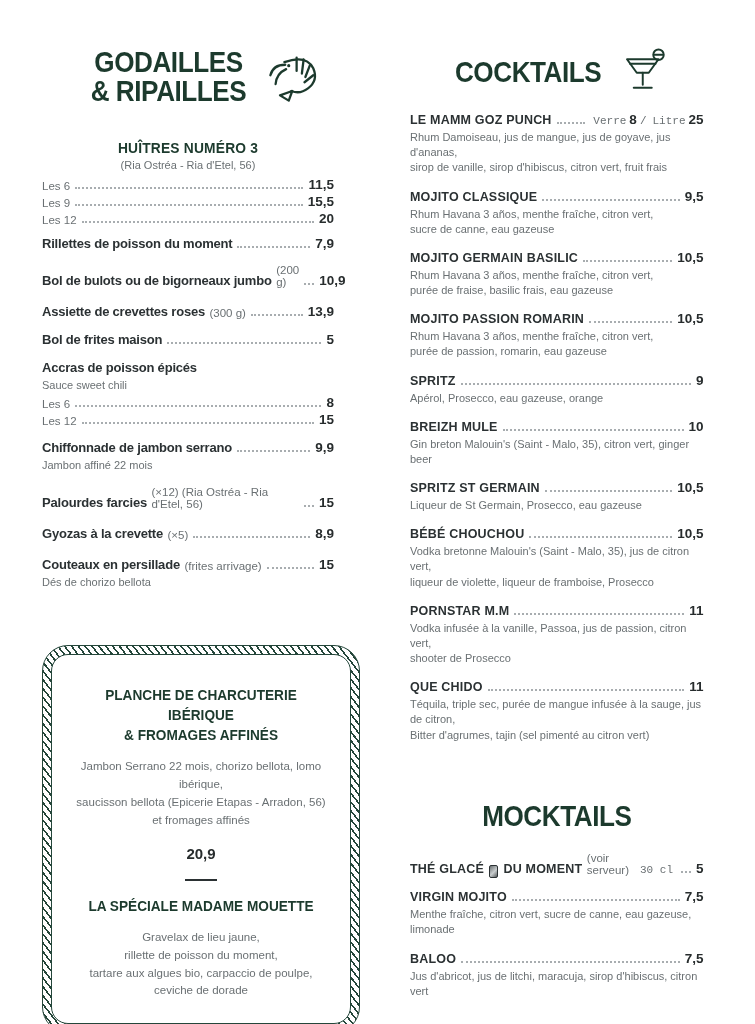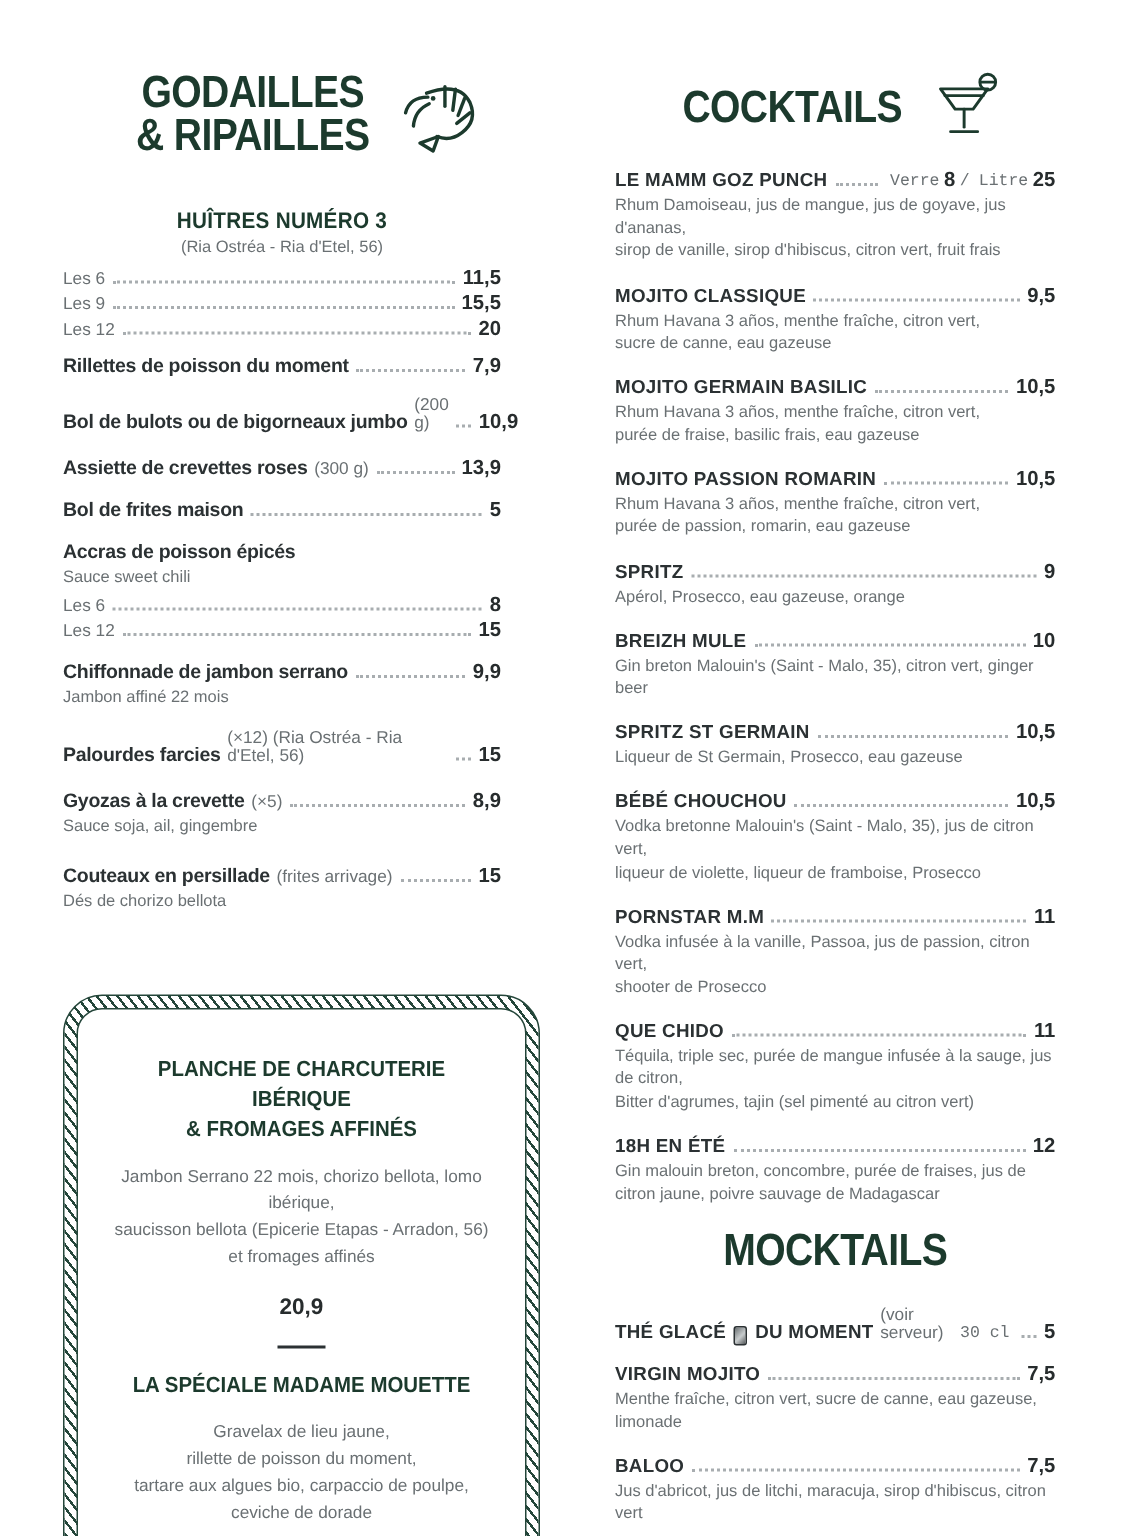--- a/index.html
+++ b/index.html
@@ -52,21 +52,21 @@
   }
   .rope-inner {
     background:#ffffff; border:1.6px solid #24463a; border-radius:17px;
     height:100%; padding:30px 16px; text-align:center;
   }
   .box-title { color:#1c3a2d; font-weight:800; font-size:14.5px; line-height:1.4; transform:scaleX(0.94); transform-origin:center; }
   .box-desc  { color:#6a7073; font-size:11.5px; line-height:1.55; margin-top:13px; white-space:pre-line; }
   .box-price { font-weight:800; font-size:15px; color:#272c2d; margin-top:15px; }
   .box-divider { width:32px; border-top:2.5px solid #2b3133; margin:17px auto 15px auto; }
 
-  .mock-head-wrap { margin-top:16px; margin-bottom:22px; }
+  .mock-head-wrap { margin-top:59px; margin-bottom:22px; }
 
   .tea-logo {
     display:inline-block; width:13px; height:13px; border-radius:2px;
     border:1px solid #2b3133; margin:0 5px -2px 5px;
     background:linear-gradient(135deg,#6a7072 0%,#c9cdce 55%,#55595b 100%);
   }
 
   .gap-sm { height:10px; }
   svg { display:block; }
 </style>
@@ -173,21 +173,20 @@
           </div>
         <div class="desc">Jambon affiné 22 mois</div>
       </div>
 
       <div class="item">
         <div class="row"><span class="iname">Palourdes farcies</span>&nbsp;<span class="note">(×12) (Ria Ostréa - Ria d'Etel, 56)</span><span class="dots"></span><span class="price">15</span></div>
       </div>
 
       <div class="item">
         <div class="row"><span class="iname">Gyozas à la crevette</span>&nbsp;<span class="note">(×5)</span><span class="dots"></span><span class="price">8,9</span></div>
-        <div class="desc">Sauce soja, ail, gingembre</div>
       </div>
 
       <div class="item">
         <div class="row"><span class="iname">Couteaux en persillade</span>&nbsp;<span class="note">(frites arrivage)</span><span class="dots"></span><span class="price">15</span></div>
         <div class="desc">Dés de chorizo bellota</div>
       </div>
     </div>
 
     <div class="rope">
       <div class="rope-inner">
@@ -320,28 +319,20 @@
       <div class="c-item">
         <div class="row">
             <span class="cname">QUE CHIDO</span>
             <span class="dots"></span>
             <span class="price">11</span>
           </div>
         <div class="desc">Téquila, triple sec, purée de mangue infusée à la sauge, jus de citron,
 Bitter d'agrumes, tajin (sel pimenté au citron vert)</div>
       </div>
 
-      <div class="c-item">
-        <div class="row">
-            <span class="cname">18H EN ÉTÉ</span>
-            <span class="dots"></span>
-            <span class="price">12</span>
-          </div>
-        <div class="desc">Gin malouin breton, concombre, purée de fraises, jus de citron jaune, poivre sauvage de Madagascar</div>
-      </div>
     </div>
 
     <div class="main-title-wrap mock-head-wrap">
       <div class="main-title">MOCKTAILS</div>
     </div>
 
     <div>
 
       <div class="c-item">
         <div class="row">

